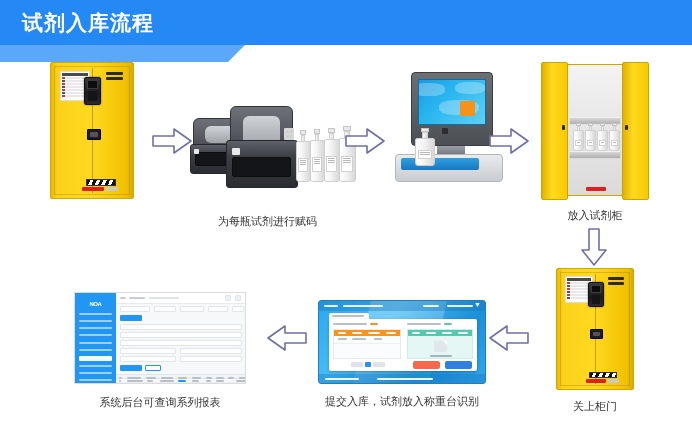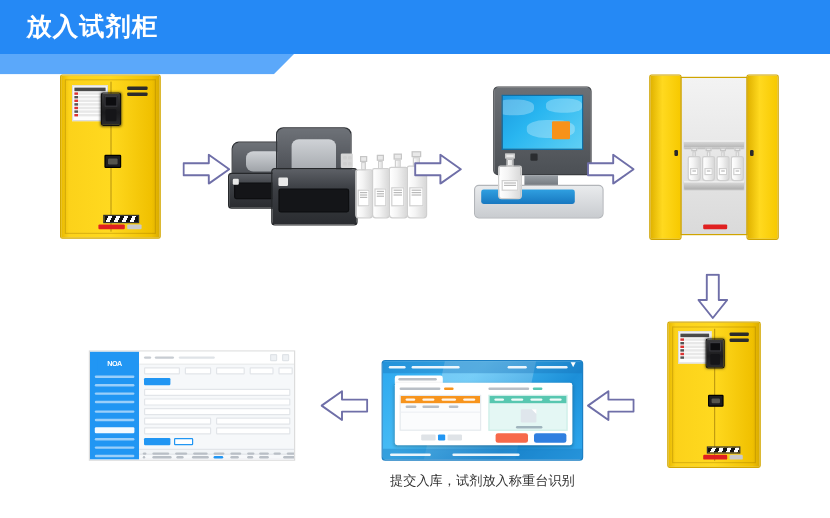--- a/index.html
+++ b/index.html
@@ -152,21 +152,21 @@
   .ki-btn-o{position:absolute;background:#f7694a;border-radius:2px;}
   .ki-btn-b{position:absolute;background:#2f7fe0;border-radius:2px;}
   .ki-pill{position:absolute;background:#dfe3e7;border-radius:1px;}
   .ki-pill.b{background:#2196f3;}
   .ki-wifi{position:absolute;color:#fff;font-size:7px;}
 </style>
 </head>
 <body>
 
 <div class="header-bar"></div>
-<div class="header-title">放入试剂柜</div>
+<div class="header-title">试剂入库流程</div>
 <div class="header-strip"></div>
 
 <div class="cell" style="left:22px;top:62px;width:140px;">
   <div class="cab cab-closed" style="width:84px;height:137px;margin:0 auto;">
     <div class="cab-frameline" style="left:3px;top:3px;right:3px;bottom:3px;border:1px solid rgba(150,110,0,.3);background:none;"></div>
     <div class="cab-seam" style="left:41px;"></div>
     <div class="cab-label" style="left:9px;top:8px;width:30px;height:30px;">
       <div class="lbl-head"></div>
       <div class="lbl-row"></div>
         <div class="lbl-row alt"></div>
@@ -257,20 +257,21 @@
         <div class="btl-neck" style="top:5px;height:8px;"></div>
       <div class="btl-body" style="top:12px;">
           <div class="btl-lbl" style="top:40%;height:38%;">
             <i></i>
             <i></i>
             <i></i>
           </div>
         </div>
     </div>
   </div>
+  <div class="caption" style="margin-top:14px;">为每瓶试剂进行赋码</div>
 </div>
 
 <div class="arrow" style="left:345px;top:128px;">
   <svg width="40" height="26" viewBox="0 0 40 26">
     <polygon points="1,8 22,8 22,1 39,13 22,25 22,18 1,18" fill="#ffffff" stroke="#6f6fa8" stroke-width="1.6" stroke-linejoin="round"></polygon>
   </svg>
 </div>
 
 <div class="cell" style="left:378px;top:72px;width:140px;">
   <div class="scale" style="position:relative;left:0;top:0;width:122px;height:118px;margin:0 auto;">
@@ -350,20 +351,21 @@
       </div>
       <div class="cab-redbar" style="left:18px;top:122px;width:20px;height:4px;"></div>
     </div>
     <div class="door-l" style="left:0;width:27px;top:0;height:138px;">
       <div class="door-knob" style="right:2px;top:62px;"></div>
     </div>
     <div class="door-r" style="left:81px;width:27px;top:0;height:138px;">
       <div class="door-knob" style="left:2px;top:62px;"></div>
     </div>
   </div>
+  <div class="caption" style="margin-top:8px;">放入试剂柜</div>
 </div>
 
 <div class="arrow" style="left:581px;top:228px;">
   <svg width="26" height="38" viewBox="0 0 26 38">
     <polygon points="8,1 18,1 18,22 25,22 13,37 1,22 8,22" fill="#ffffff" stroke="#6f6fa8" stroke-width="1.6" stroke-linejoin="round"></polygon>
   </svg>
 </div>
 
 <div class="cell" style="left:525px;top:268px;width:140px;">
   <div class="cab cab-closed" style="width:78px;height:122px;margin:0 auto;">
@@ -382,20 +384,21 @@
     <div class="cab-vent" style="left:51px;top:13px;width:16px;height:3px;"></div>
     <div class="cab-lock" style="left:31px;top:13px;width:16px;height:25px;">
       <div class="lock-screen"></div>
         <div class="lock-kp"></div>
     </div>
     <div class="cab-handle" style="left:33px;top:60px;width:13px;height:10px;"></div>
     <div class="cab-stripes" style="left:32px;top:103px;width:28px;height:6px;"></div>
     <div class="cab-redbar" style="left:29px;top:110px;width:20px;height:4px;"></div>
     <div class="cab-greybar" style="left:51px;top:110px;width:11px;height:4px;"></div>
   </div>
+  <div class="caption" style="margin-top:9px;">关上柜门</div>
 </div>
 
 <div class="arrow" style="left:489px;top:325px;">
   <svg width="40" height="26" viewBox="0 0 40 26">
     <polygon points="39,8 18,8 18,1 1,13 18,25 18,18 39,18" fill="#ffffff" stroke="#6f6fa8" stroke-width="1.6" stroke-linejoin="round"></polygon>
   </svg>
 </div>
 
 <div class="cell" style="left:312px;top:300px;width:180px;">
   <div class="kiosk" style="position:relative;left:0;top:0;width:168px;height:84px;margin:0 auto;">
@@ -534,13 +537,14 @@
         
         
         
         
         
         
         
       </div>
     </div>
   </div>
+  <div class="caption" style="margin-top:11px;">系统后台可查询系列报表</div>
 </div>
 
 </body></html>

